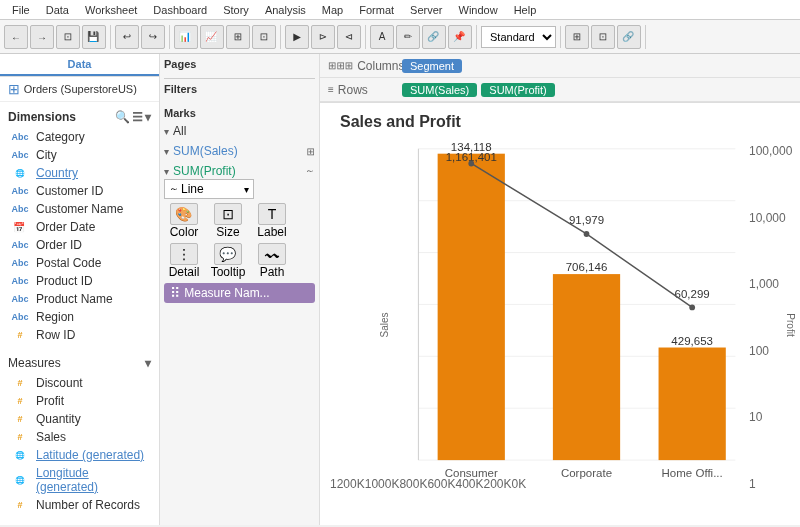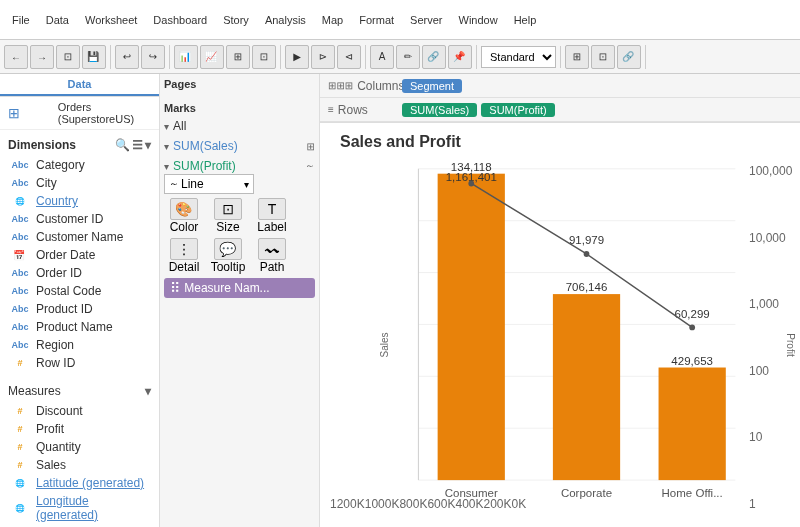--- a/index.html
+++ b/index.html
@@ -1,21 +1,21 @@
 <!DOCTYPE html>
 <html><head>
   <meta charset="utf-8">
   <style>
     * { box-sizing: border-box; margin: 0; padding: 0; font-family: 'Segoe UI', Arial, sans-serif; font-size: 12px; }
     body { width: 800px; height: 527px; overflow: hidden; background: #f0f0f0; }
 
     
     .menu-bar {
       display: flex; align-items: center; background: #fff;
-      border-bottom: 1px solid #ccc; height: 40px; padding: 0 4px;
+      border-bottom: 1px solid #ccc; height: 20px; padding: 0 4px;
     }
     .menu-item { padding: 2px 8px; cursor: pointer; font-size: 11px; color: #333; }
 
     
     .toolbar {
       display: flex; align-items: center; background: #f5f5f5;
       border-bottom: 1px solid #ccc; height: 34px; padding: 0 4px; gap: 2px;
     }
     .toolbar-group { display: flex; align-items: center; gap: 2px; border-right: 1px solid #ccc; padding-right: 4px; margin-right: 2px; }
     .toolbar-btn {
@@ -134,21 +134,21 @@
 </div>
 
 <div class="main-layout">
 
   <div class="left-panel">
     <div class="panel-tabs">
       <div class="panel-tab active">Data</div>
     </div>
     <div class="orders-header">
       <span style="color:#4a86c8; font-size:14px;">⊞</span>
-      <span style="font-size:11px; color:#333;margin-left:34px;">Orders (SuperstoreUS)</span>
+      <span style="font-size:11px; color:#333;">Orders (SuperstoreUS)</span>
     </div>
     <div class="section-header">
       <span style="font-weight:bold;">Dimensions</span>
       <span style="display:flex;gap:2px;">
         <span style="cursor:pointer;color:#666;">🔍</span>
         <span style="cursor:pointer;color:#666;">☰</span>
         <span style="cursor:pointer;color:#666;">▾</span>
       </span>
     </div>
     <div class="dim-list" style="max-height:220px; overflow-y:auto; position:relative;">
@@ -238,20 +238,23 @@
       <div class="field-item">
           <span class="field-icon hash-icon">#</span>
           <span class="field-name">Number of Records</span>
         </div>
     </div>
   </div>
 
   <div class="middle-panel">
     <div class="pages-section">
       <div class="section-label">Pages</div>
+    </div>
+    <div class="filters-section">
+      <div class="section-label">Filters</div>
     </div>
     <div class="marks-section">
       <div class="section-label">Marks</div>
       <div class="marks-subsection">
         <div class="marks-row">
           <span style="color:#666; font-size:10px;">▾</span>
           <span>All</span>
         </div>
       </div>
       <div class="marks-subsection">

